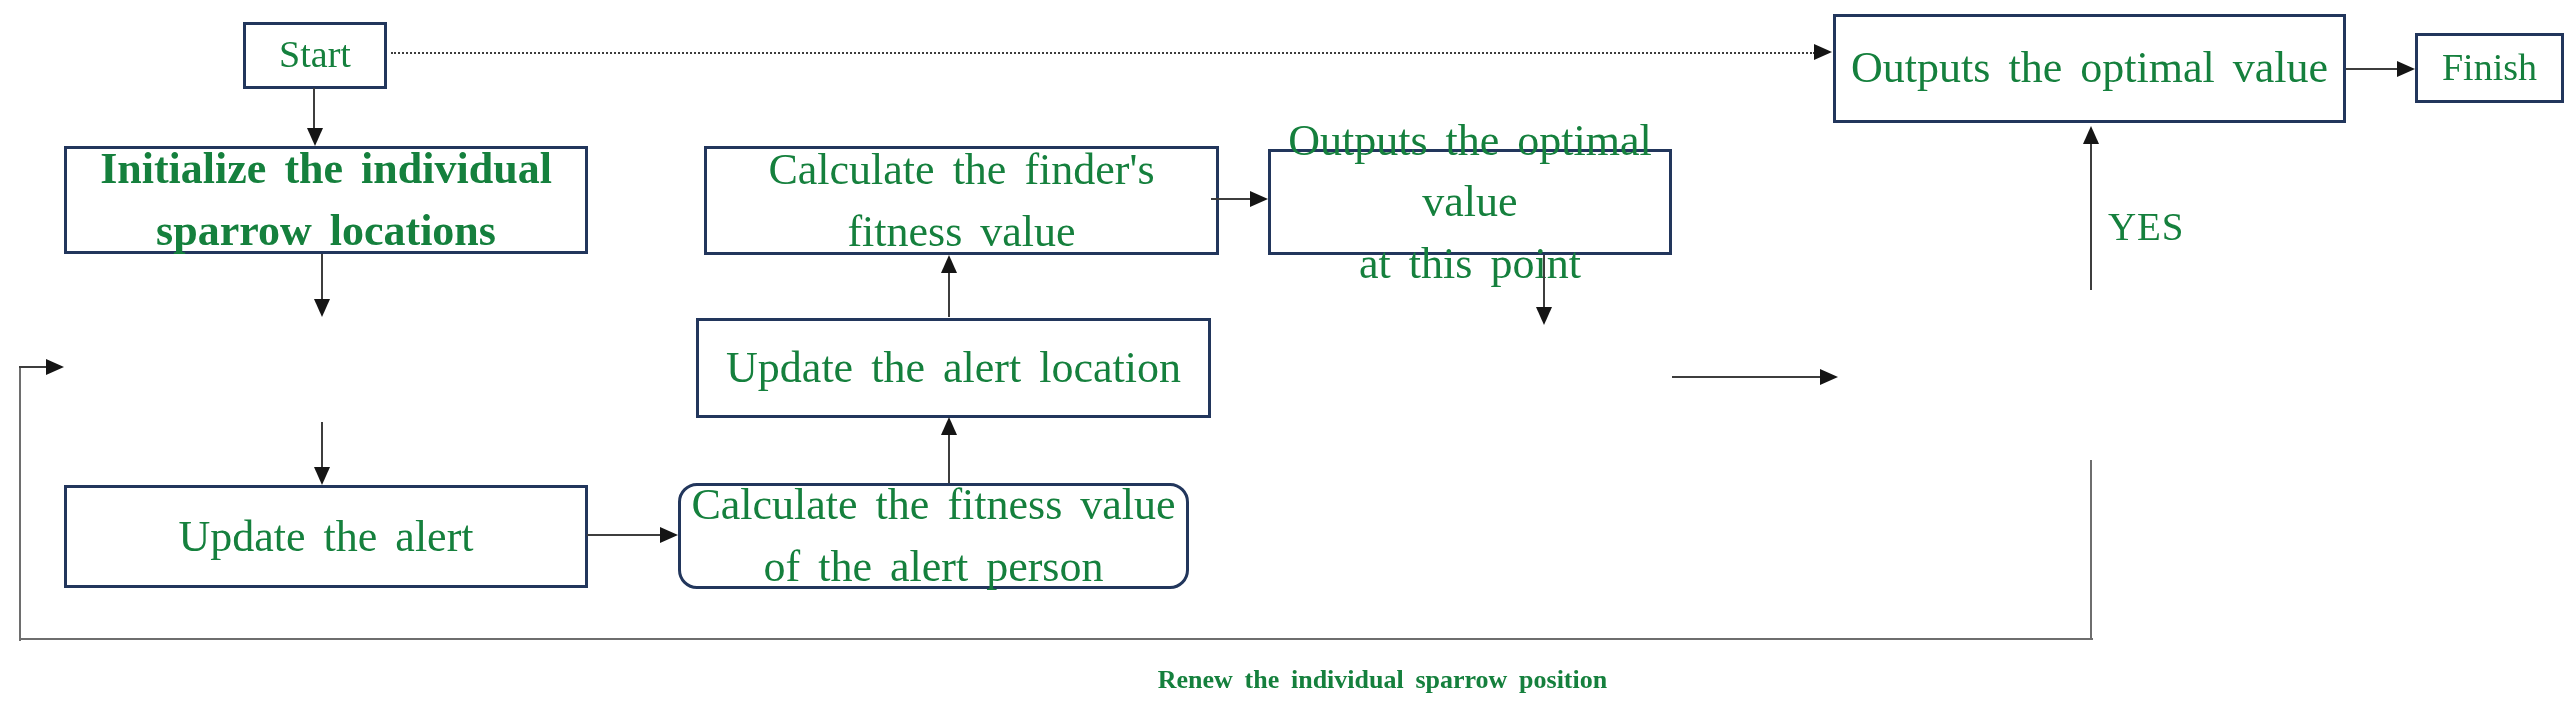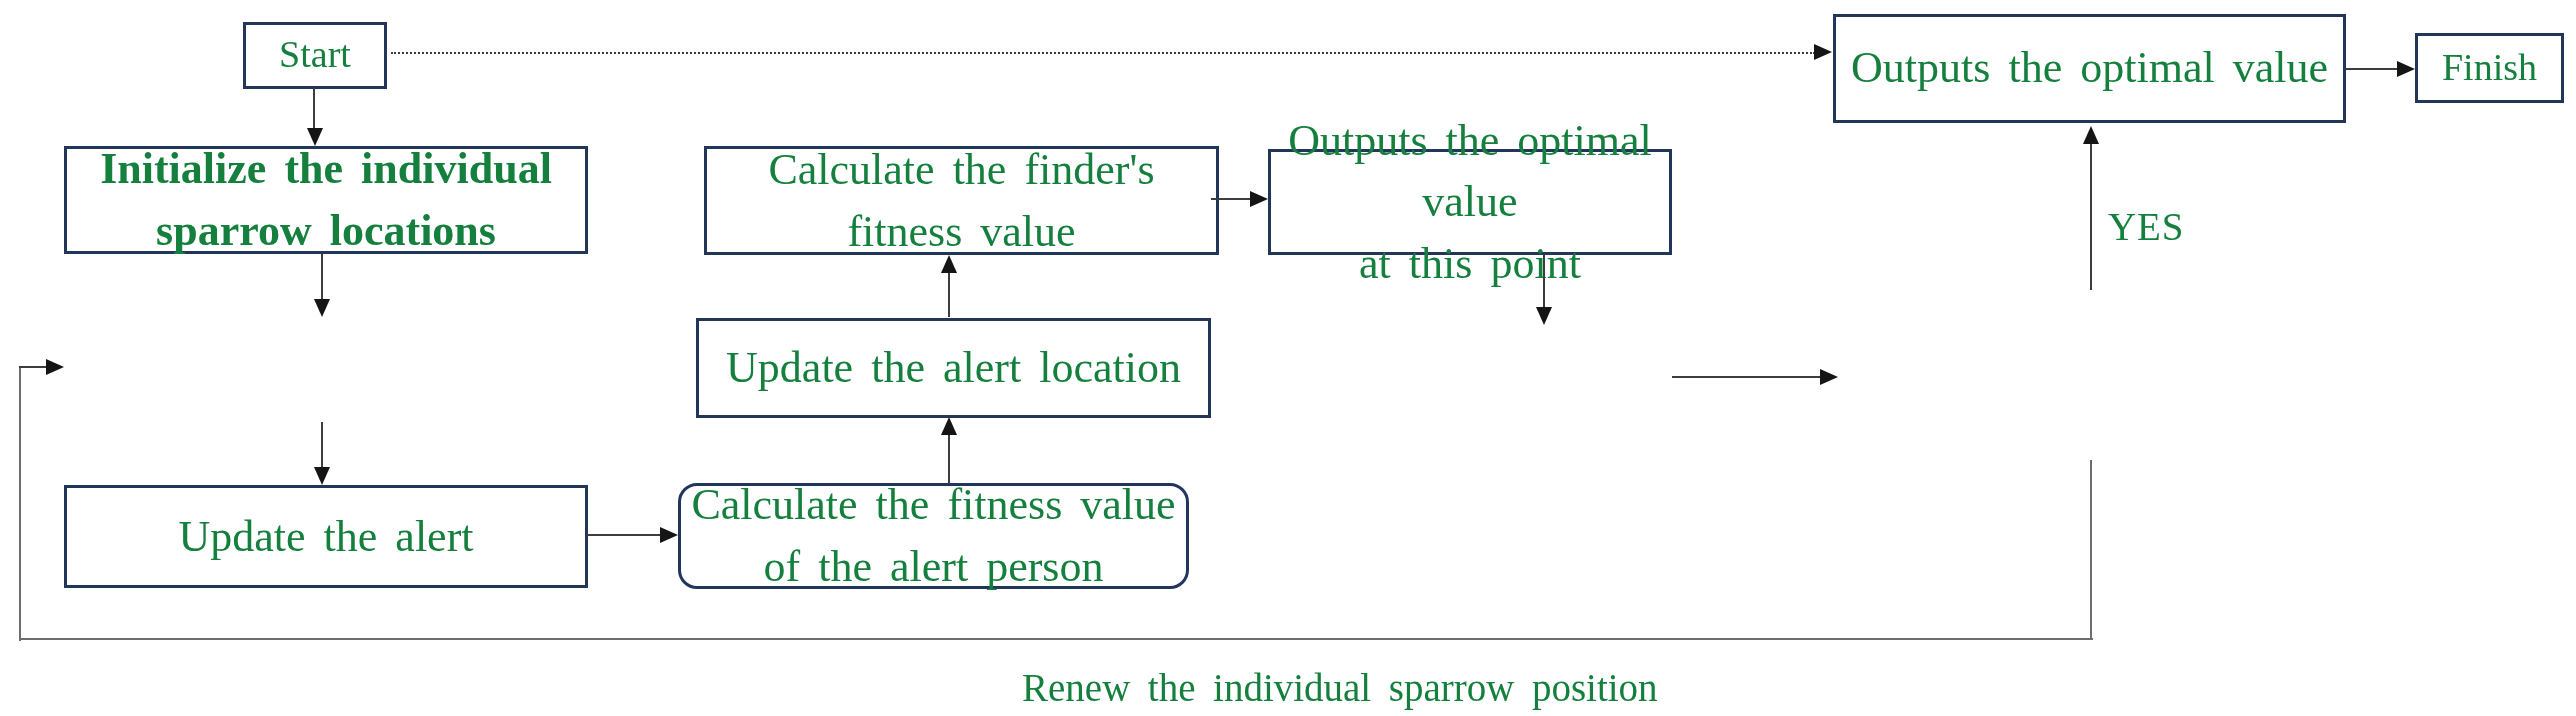--- a/index.html
+++ b/index.html
@@ -33,23 +33,24 @@
   .ah.right{border-top:8.6px solid transparent;border-bottom:8.6px solid transparent;border-left:18px solid #151515;}
   .ah.down{border-left:8.6px solid transparent;border-right:8.6px solid transparent;border-top:18px solid #151515;}
   .ah.up{border-left:8.6px solid transparent;border-right:8.6px solid transparent;border-bottom:18px solid #151515;}
   .edge-label{
     position:absolute;
     font-size:39px;
     letter-spacing:0.9px;
   }
   .caption{
     position:absolute;
-    font-size:39px;
-    text-align:left;
+    font-size:26px;
+    text-align:center;
     word-spacing:0.2em;
+    font-weight:bold;
   }
 </style>
 </head>
 <body>
 
 <div class="canvas" style="--box: #22365c; --arrow: #3d3d3d; --loop: #6e6e6e; --bg: #ffffff;">
 
   <div class="node small" style="left:243px;top:21.5px;width:144px;height:67px;">Start</div>
 
   <div class="node" style="left:64px;top:146px;width:524px;height:108px;font-weight:bold;">Initialize the individual

